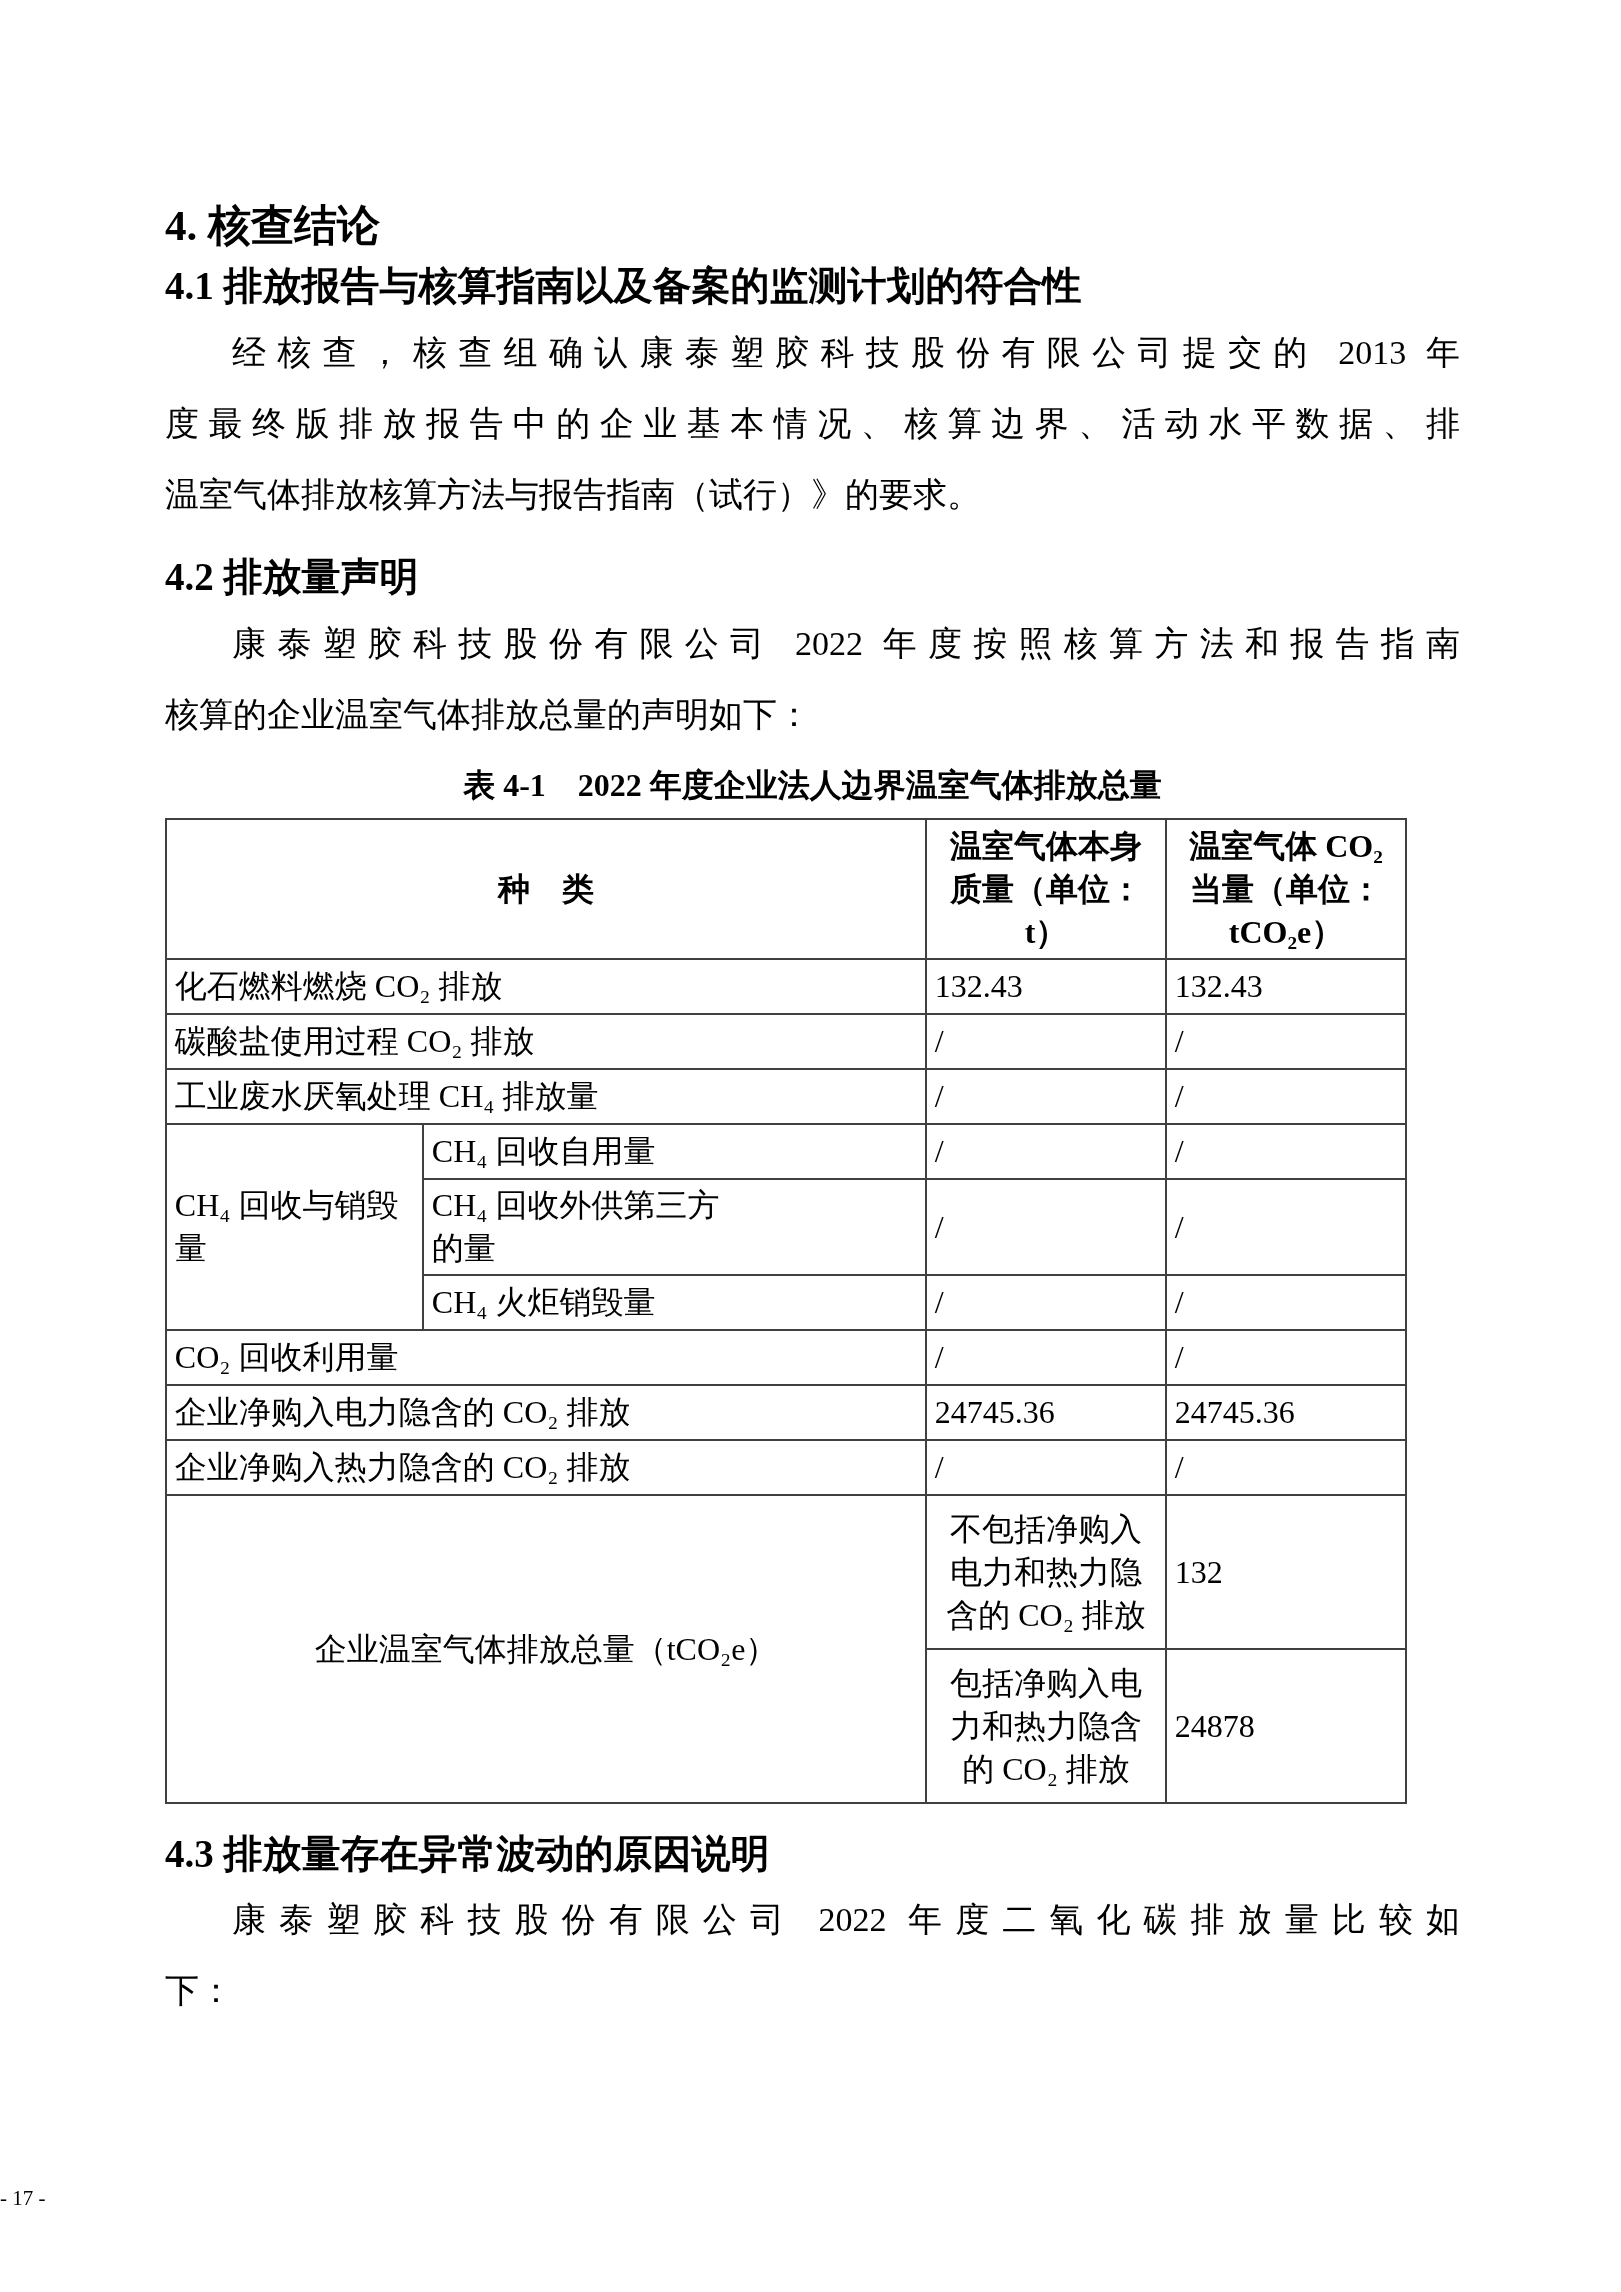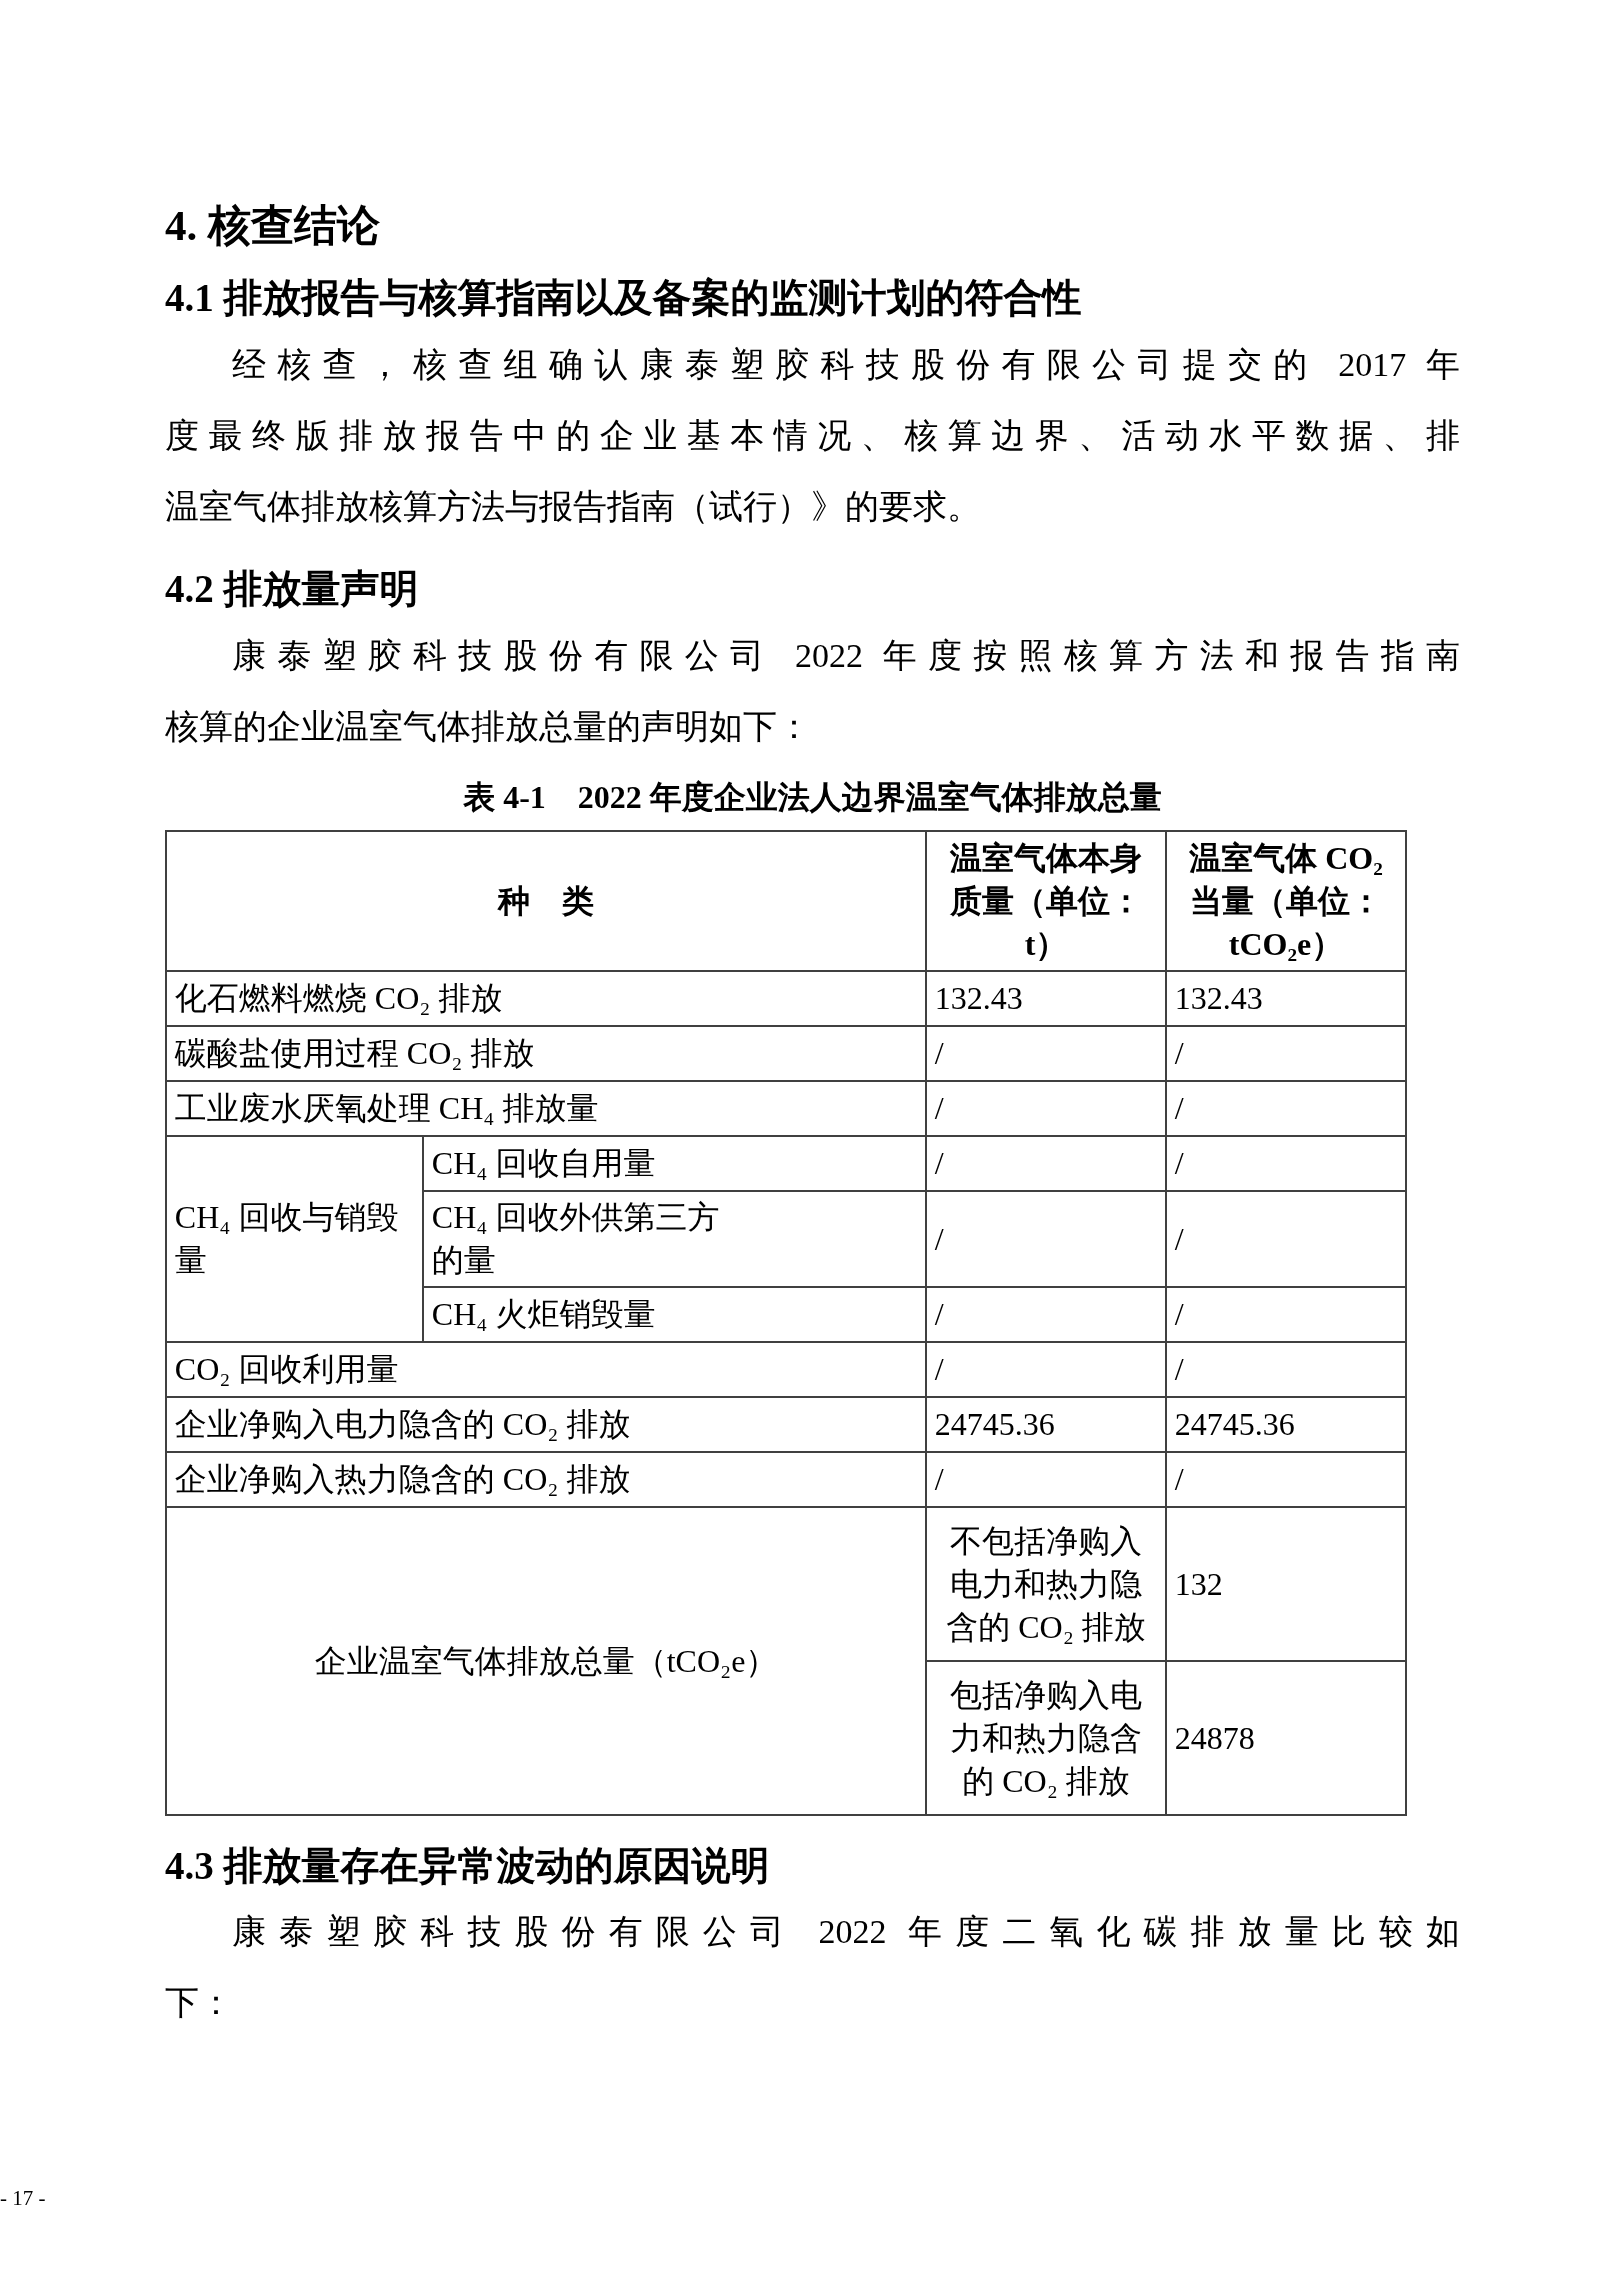--- a/index.html
+++ b/index.html
@@ -21,21 +21,21 @@
     font-weight: bold;
     line-height: 47px;
     margin: 0;
   }
   .h2 {
     font-size: 39px;
     font-weight: bold;
     line-height: 43px;
     margin: 0;
   }
-  .h2-41 { margin-top: 27px; }
+  .h2-41 { margin-top: 15px; }
   .h2-42 { margin-top: 25.5px; }
   .h2-43 { margin-top: 27.4px; }
 
   .para { margin-top: 9.8px; font-size: 34px; line-height: 71px; }
   .pline { display: block; }
   .jline { display: block; text-align: justify; text-align-last: justify; }
   .first { text-indent: 67px; }
 
   .tbl-caption {
     margin-top: 15.7px;
@@ -82,21 +82,21 @@
 </head>
 <body>
 
 <div class="page">
   <div class="content">
 
     <div class="h1">4. 核查结论</div>
 
     <div class="h2 h2-41">4.1 排放报告与核算指南以及备案的监测计划的符合性</div>
     <div class="para">
-      <span class="jline first">经核查，核查组确认康泰塑胶科技股份有限公司提交的 2017 年</span>
+      <span class="jline first">经核查，核查组确认康泰塑胶科技股份有限公司提交的 2013 年</span>
       <span class="jline">度最终版排放报告中的企业基本情况、核算边界、活动水平数据、排</span>
       <span class="pline">温室气体排放核算方法与报告指南（试行）》的要求。</span>
     </div>
 
     <div class="h2 h2-42">4.2 排放量声明</div>
     <div class="para">
       <span class="jline first">康泰塑胶科技股份有限公司 2022 年度按照核算方法和报告指南</span>
       <span class="pline">核算的企业温室气体排放总量的声明如下：</span>
     </div>
 

